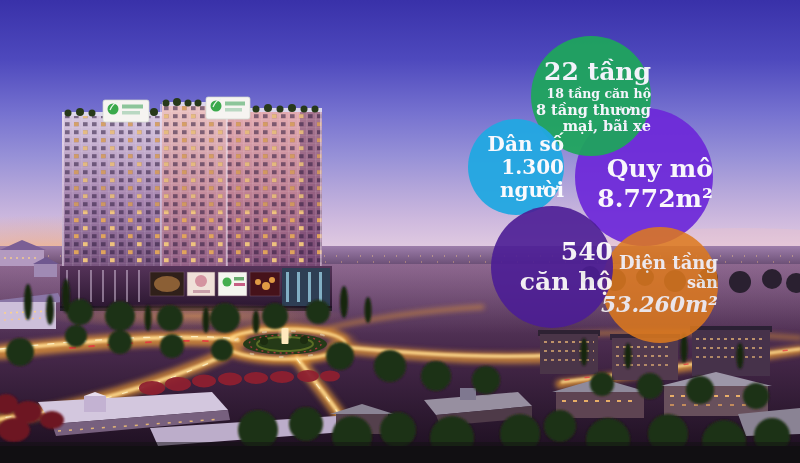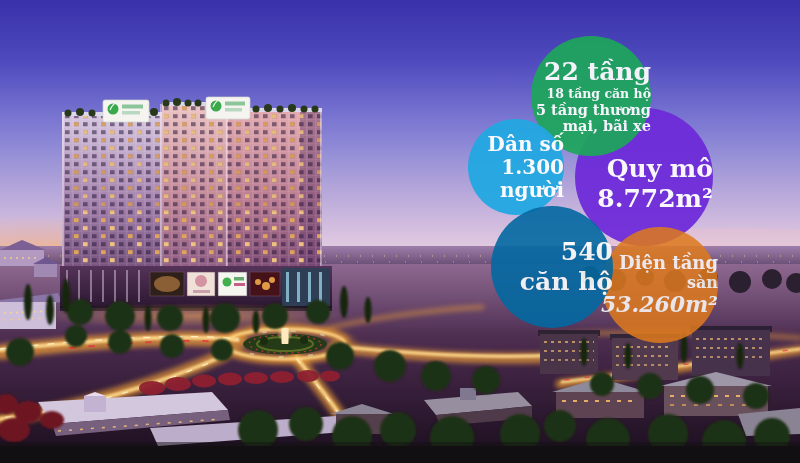--- a/index.html
+++ b/index.html
@@ -378,34 +378,34 @@
 </svg>
 
 <div class="bubble b-scale" style="background-color: #6d28d9;">
   <div class="t-p">Quy mô</div>
   <div class="t-p">8.772m²</div>
 </div>
 
 <div class="bubble b-floors" style="background-color: rgb(30, 166, 92);">
   <div class="t-lg">22 tầng</div>
   <div class="t-sm">18 tầng căn hộ</div>
-  <div class="t-md">5 tầng thương</div>
+  <div class="t-md">8 tầng thương</div>
   <div class="t-md">mại, bãi xe</div>
 </div>
 
 <div class="bubble b-pop" style="background-color: rgb(34, 168, 226);">
   <div class="t-b">Dân số</div>
   <div class="t-b">1.300</div>
   <div class="t-b">người</div>
 </div>
 
 <div class="bubble b-area" style="background-color: rgb(222, 122, 30);">
   <div class="t-o1">Diện tầng</div>
   <div class="t-o2">sàn</div>
   <div class="t-o3">53.260m²</div>
 </div>
 
-<div class="bubble b-units" style="background-color: #0369a1;">
+<div class="bubble b-units" style="background-color: #4c1d95;">
   <div class="t-r">540</div>
   <div class="t-r">căn hộ</div>
 </div>
 
 </div>
 
 </body></html>

